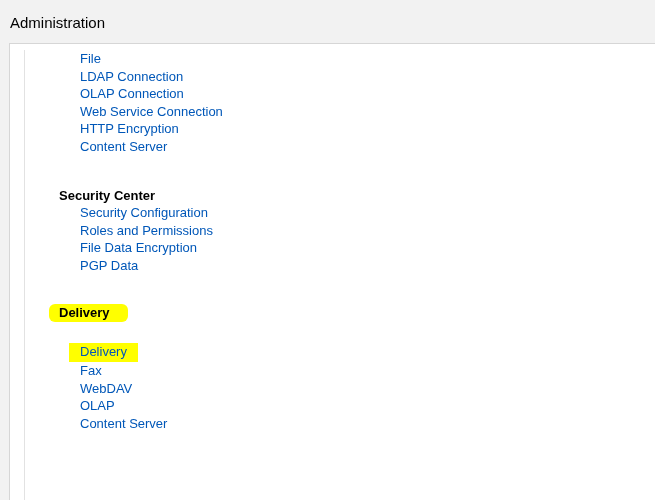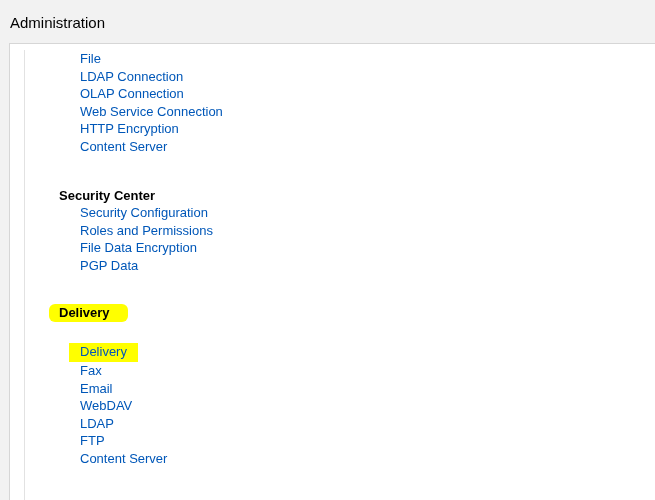--- a/index.html
+++ b/index.html
@@ -132,30 +132,24 @@
       <ul class="nav-list">
         <li class="nav-item">
           <span class="printer-wrap">
             <a href="#">Delivery</a>
           </span>
         </li>
         <li class="nav-item">
           <a href="#">Fax</a>
         </li>
         <li class="nav-item">
-          <a href="#">Email</a>
-        </li>
-        <li class="nav-item">
           <a href="#">WebDAV</a>
         </li>
         <li class="nav-item">
-          <a href="#">LDAP</a>
-        </li>
-        <li class="nav-item">
-          <a href="#">FTP</a>
+          <a href="#">OLAP</a>
         </li>
         <li class="nav-item">
           <a href="#">Content Server</a>
         </li>
       </ul>
     </div>
 
   </div>
 </div>
 

